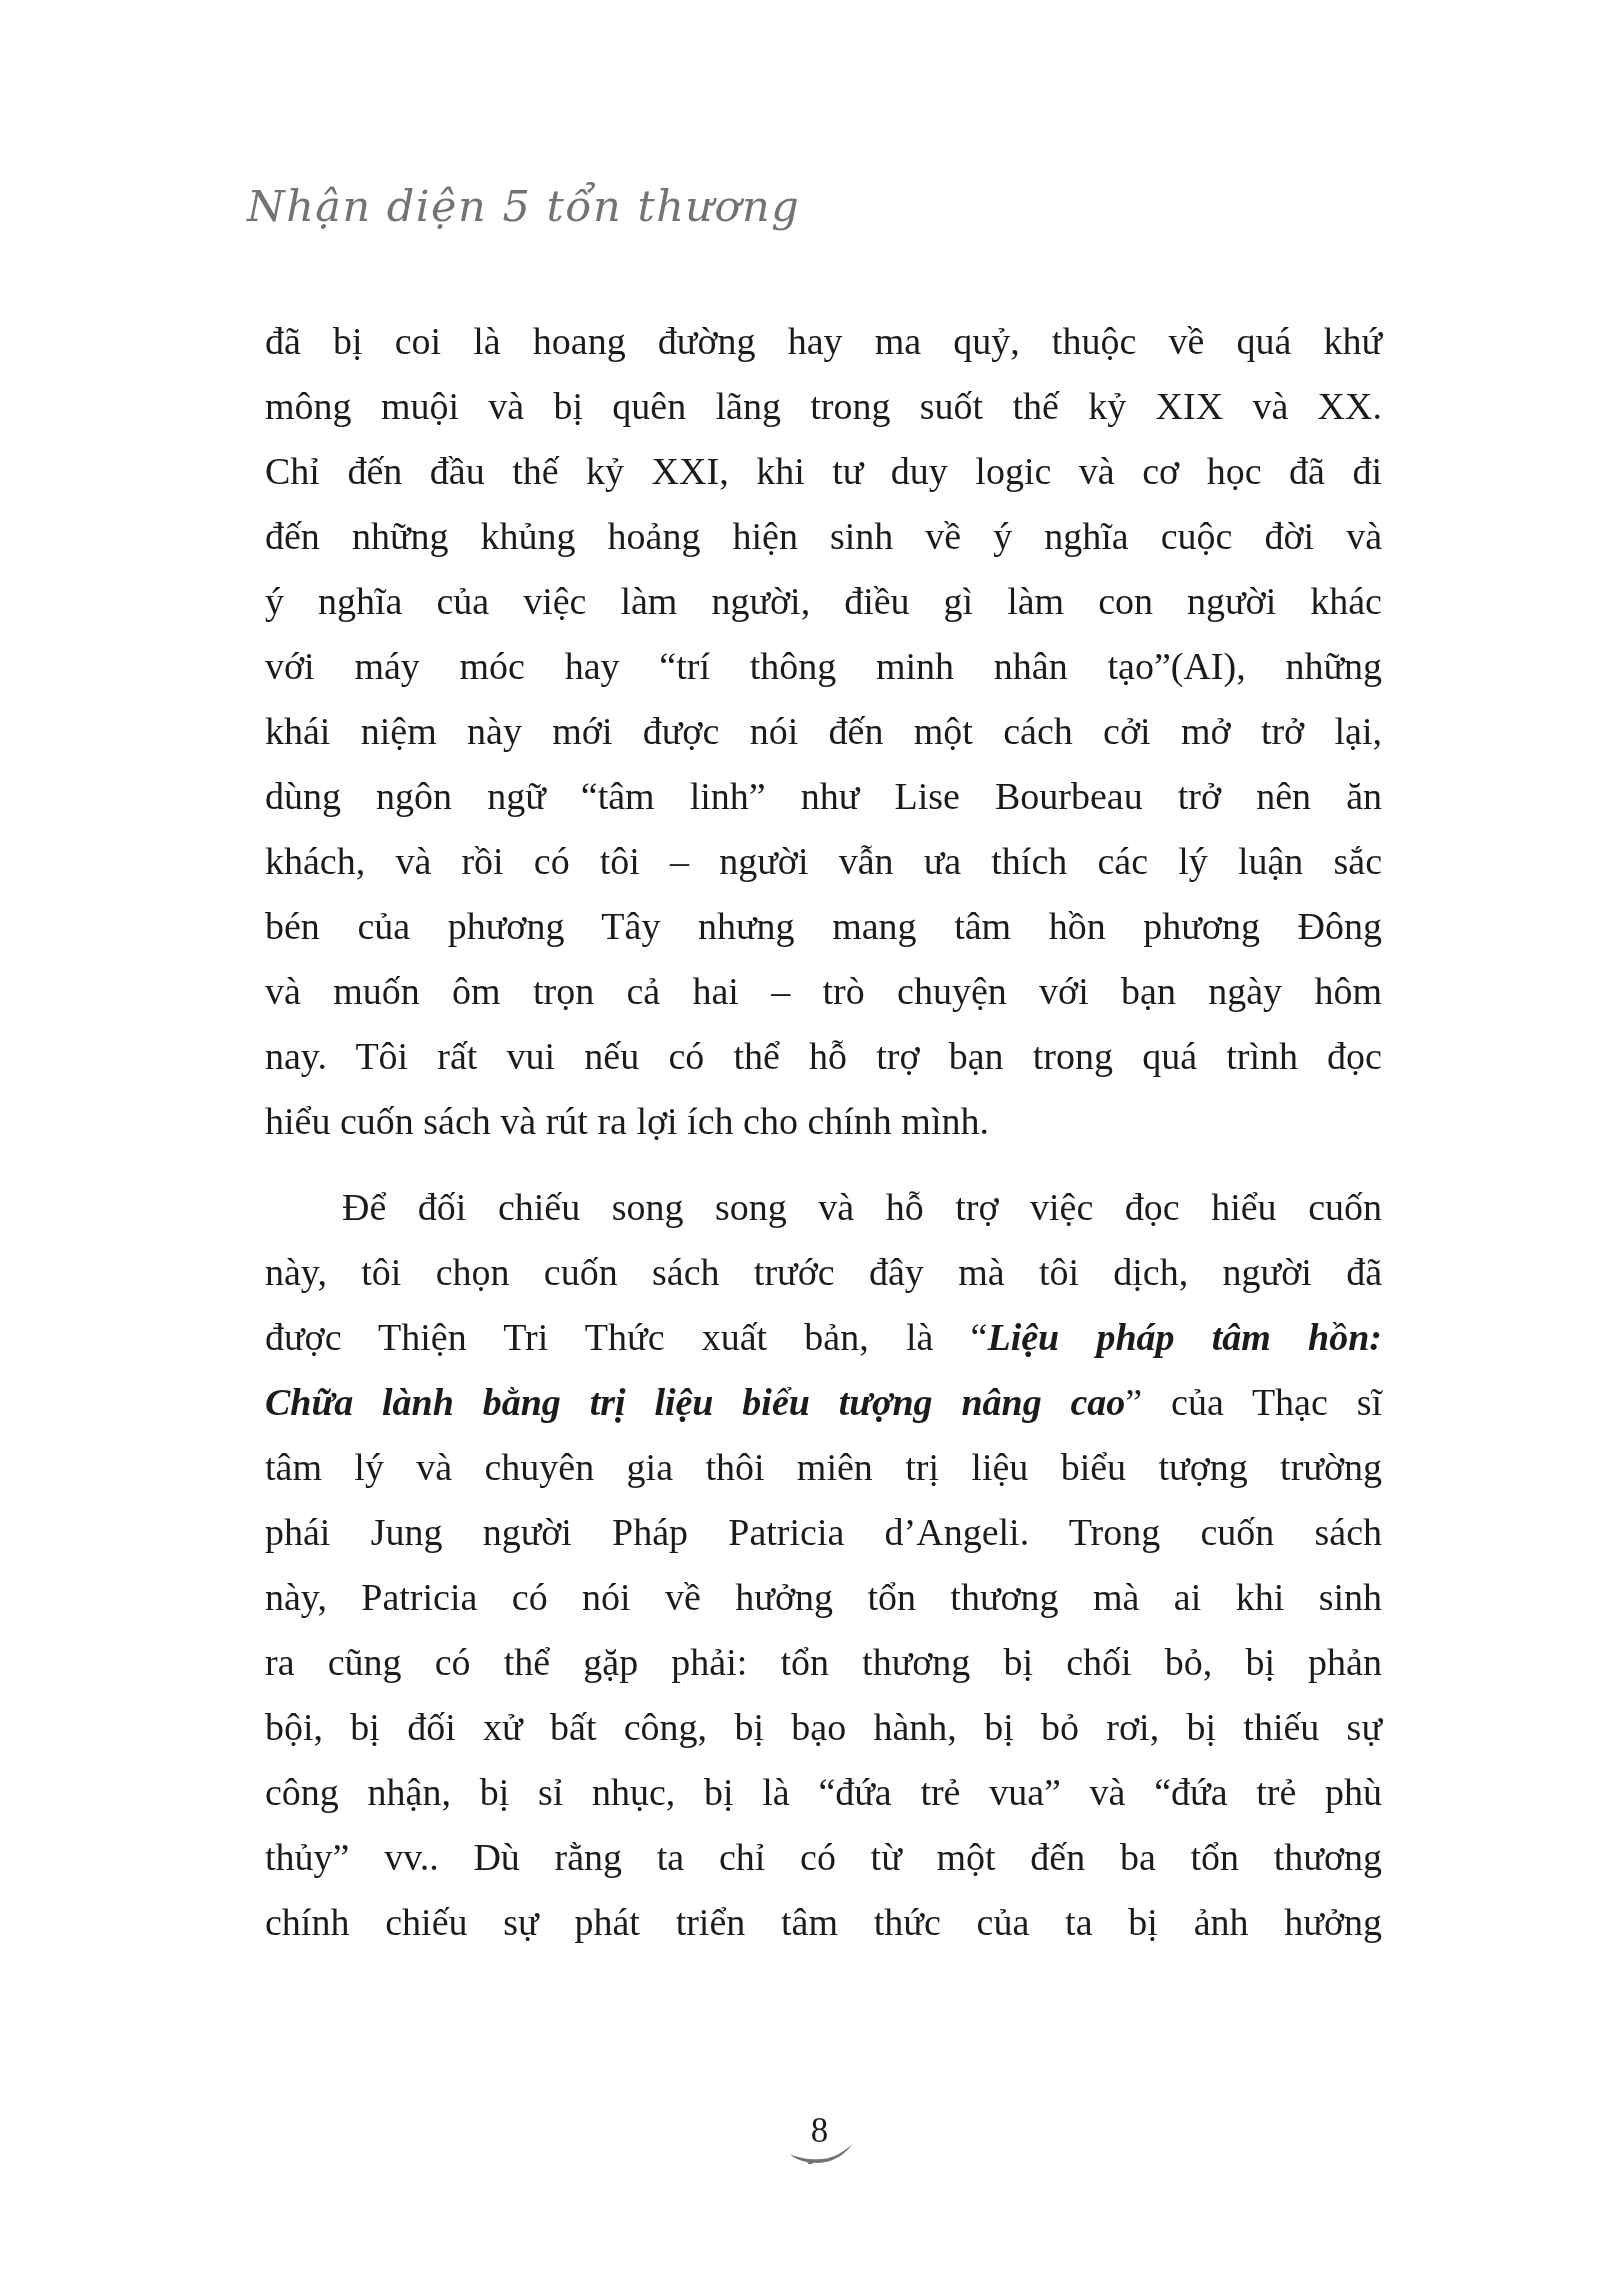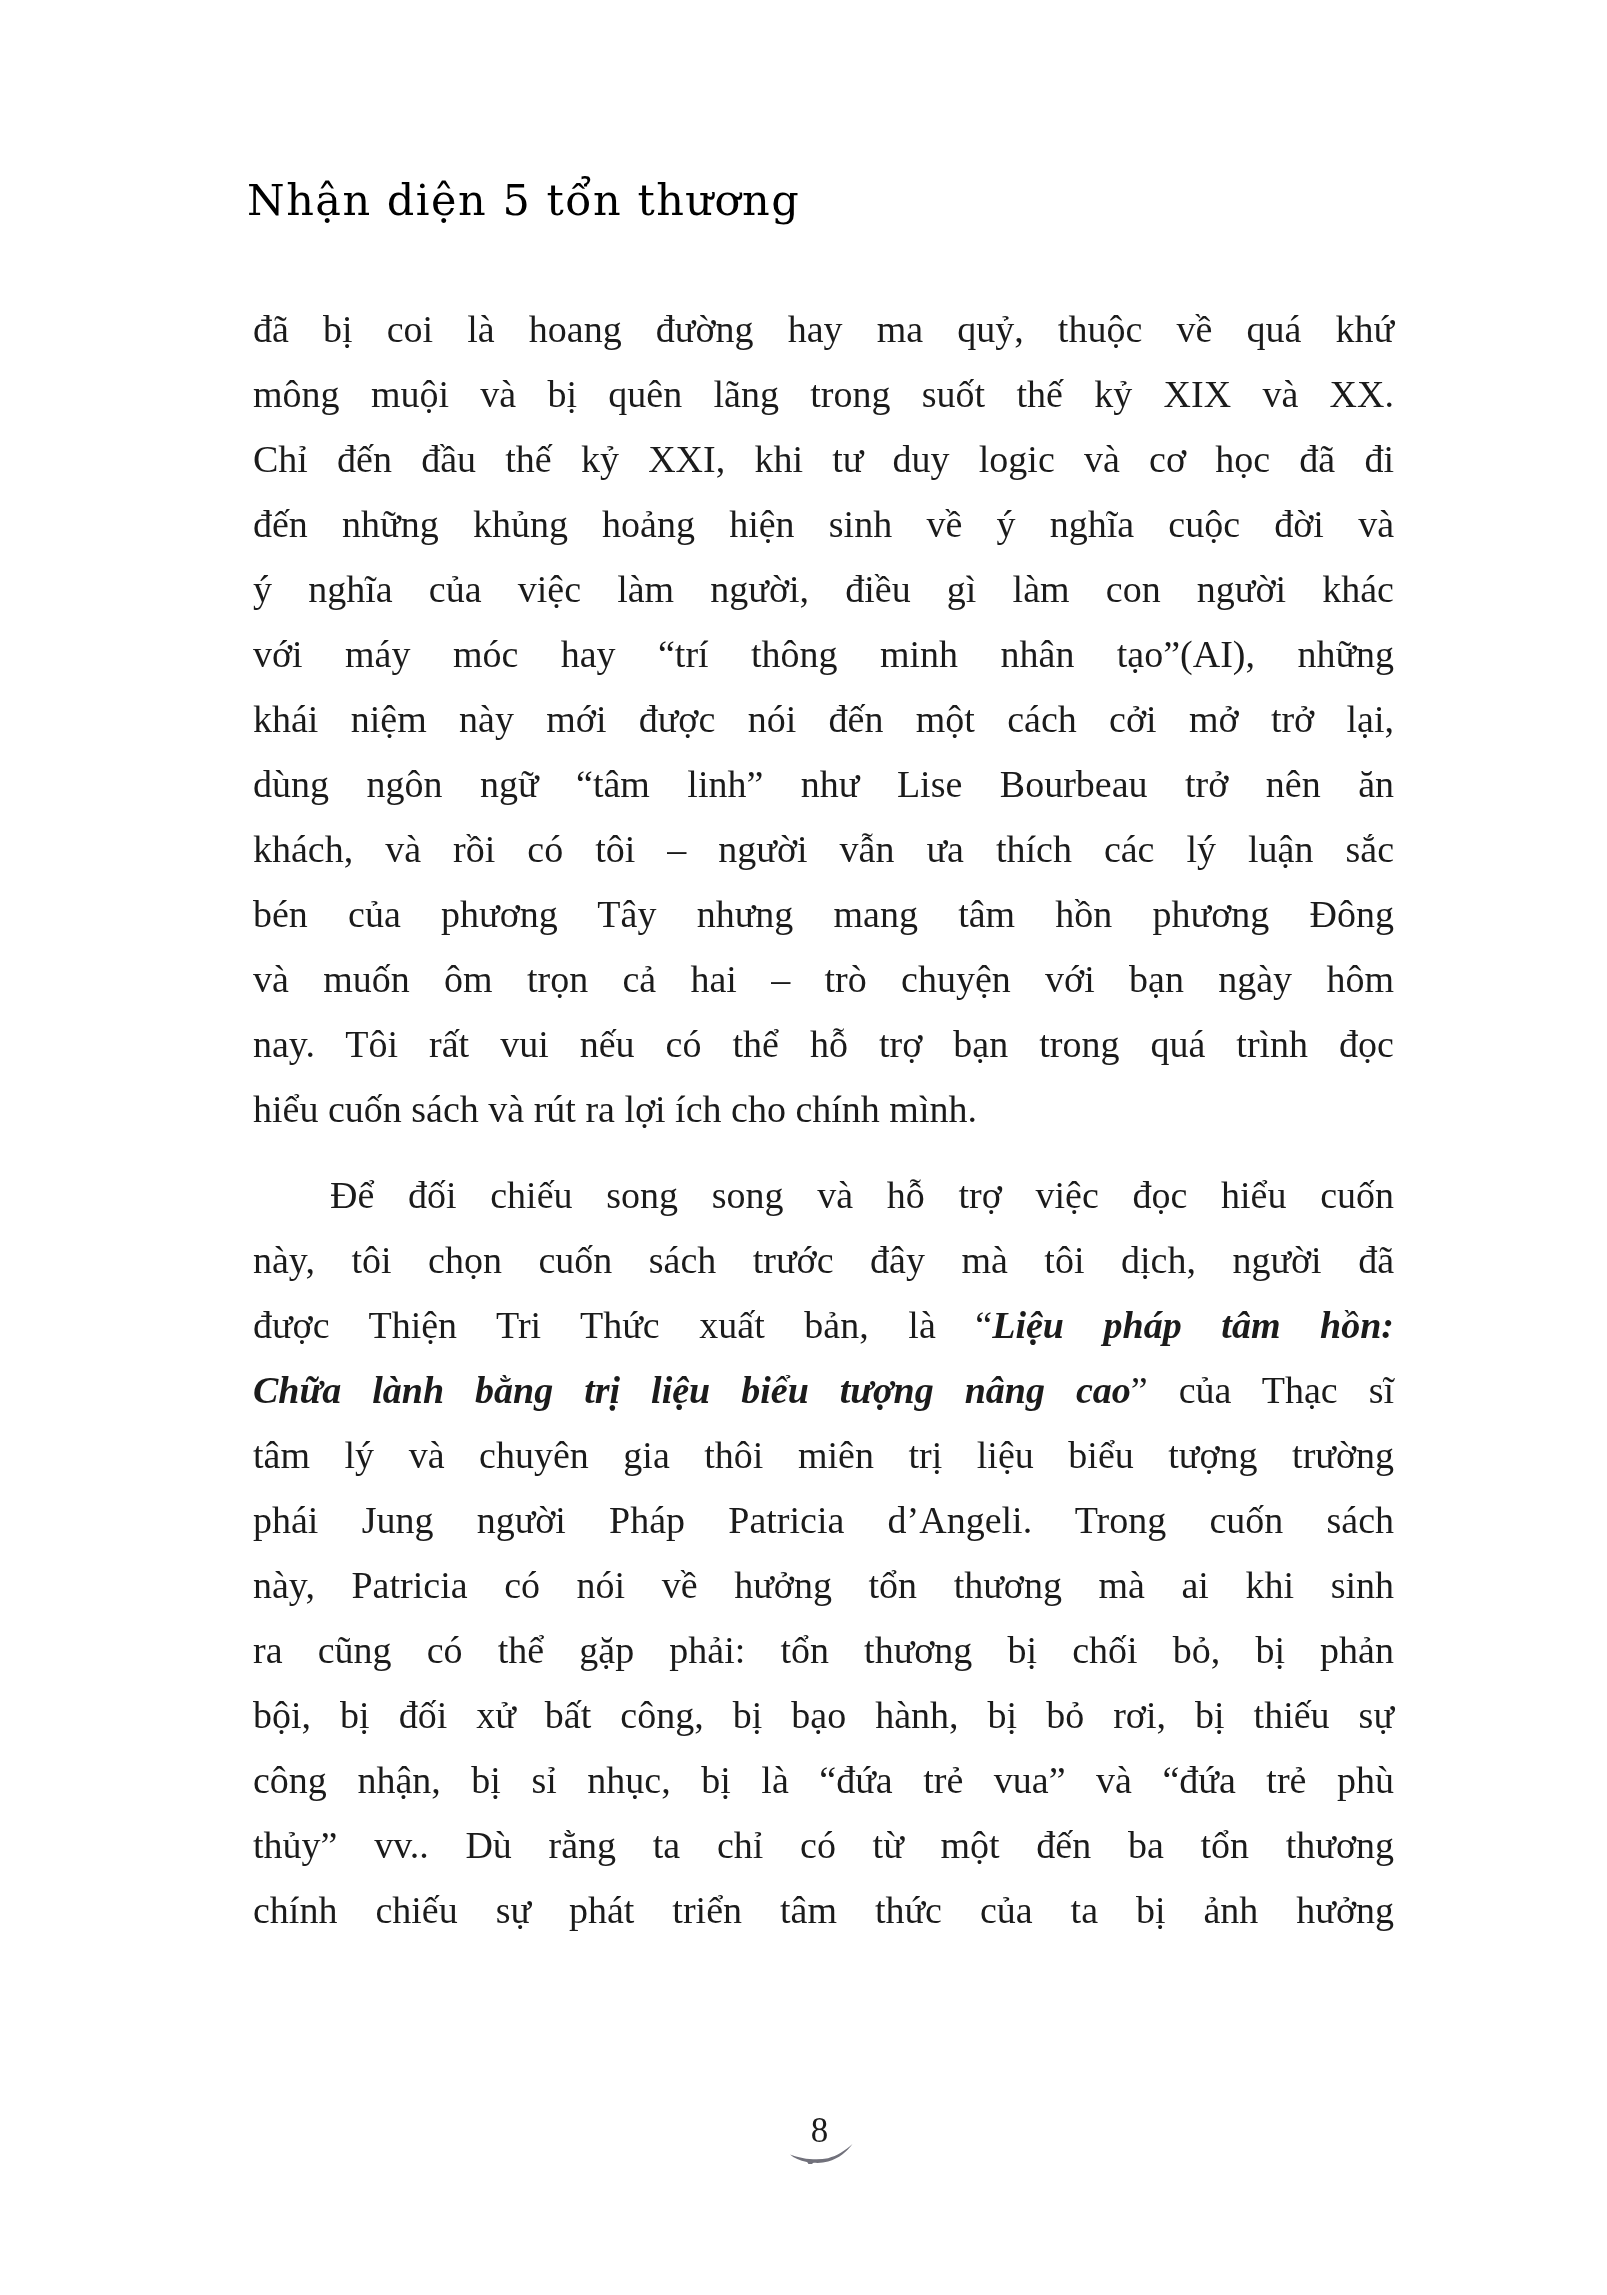--- a/index.html
+++ b/index.html
@@ -12,37 +12,38 @@
     width: 1608px;
     height: 2295px;
     background: #ffffff;
     overflow: hidden;
     font-family: "Liberation Serif", "DejaVu Serif", serif;
     color: #1c1c1c;
   }
   .running-header {
     position: absolute;
     left: 247px;
-    top: 175px;
+    top: 181px;
     font-family: "DejaVu Serif", "Liberation Serif", serif;
+    font-style: italic;
     font-size: 43px;
     letter-spacing: 1.5px;
-    color: #000000;
+    color: #737373;
     white-space: nowrap;
   }
   .body-text {
     position: absolute;
     left: 253px;
     top: 297px;
     width: 1141px;
     font-size: 38px;
     line-height: 65px;
     color: #1b1b1b;
   }
-  .para { margin: 0; }
+  .para { margin: 12px; }
   .para + .para { margin-top: 20.7px; }
   .para.indent .line:first-child { text-indent: 77px; }
   .line {
     text-align: justify;
     text-align-last: justify;
     text-justify: inter-word;
     white-space: normal;
   }
   .line.last {
     text-align-last: left;

